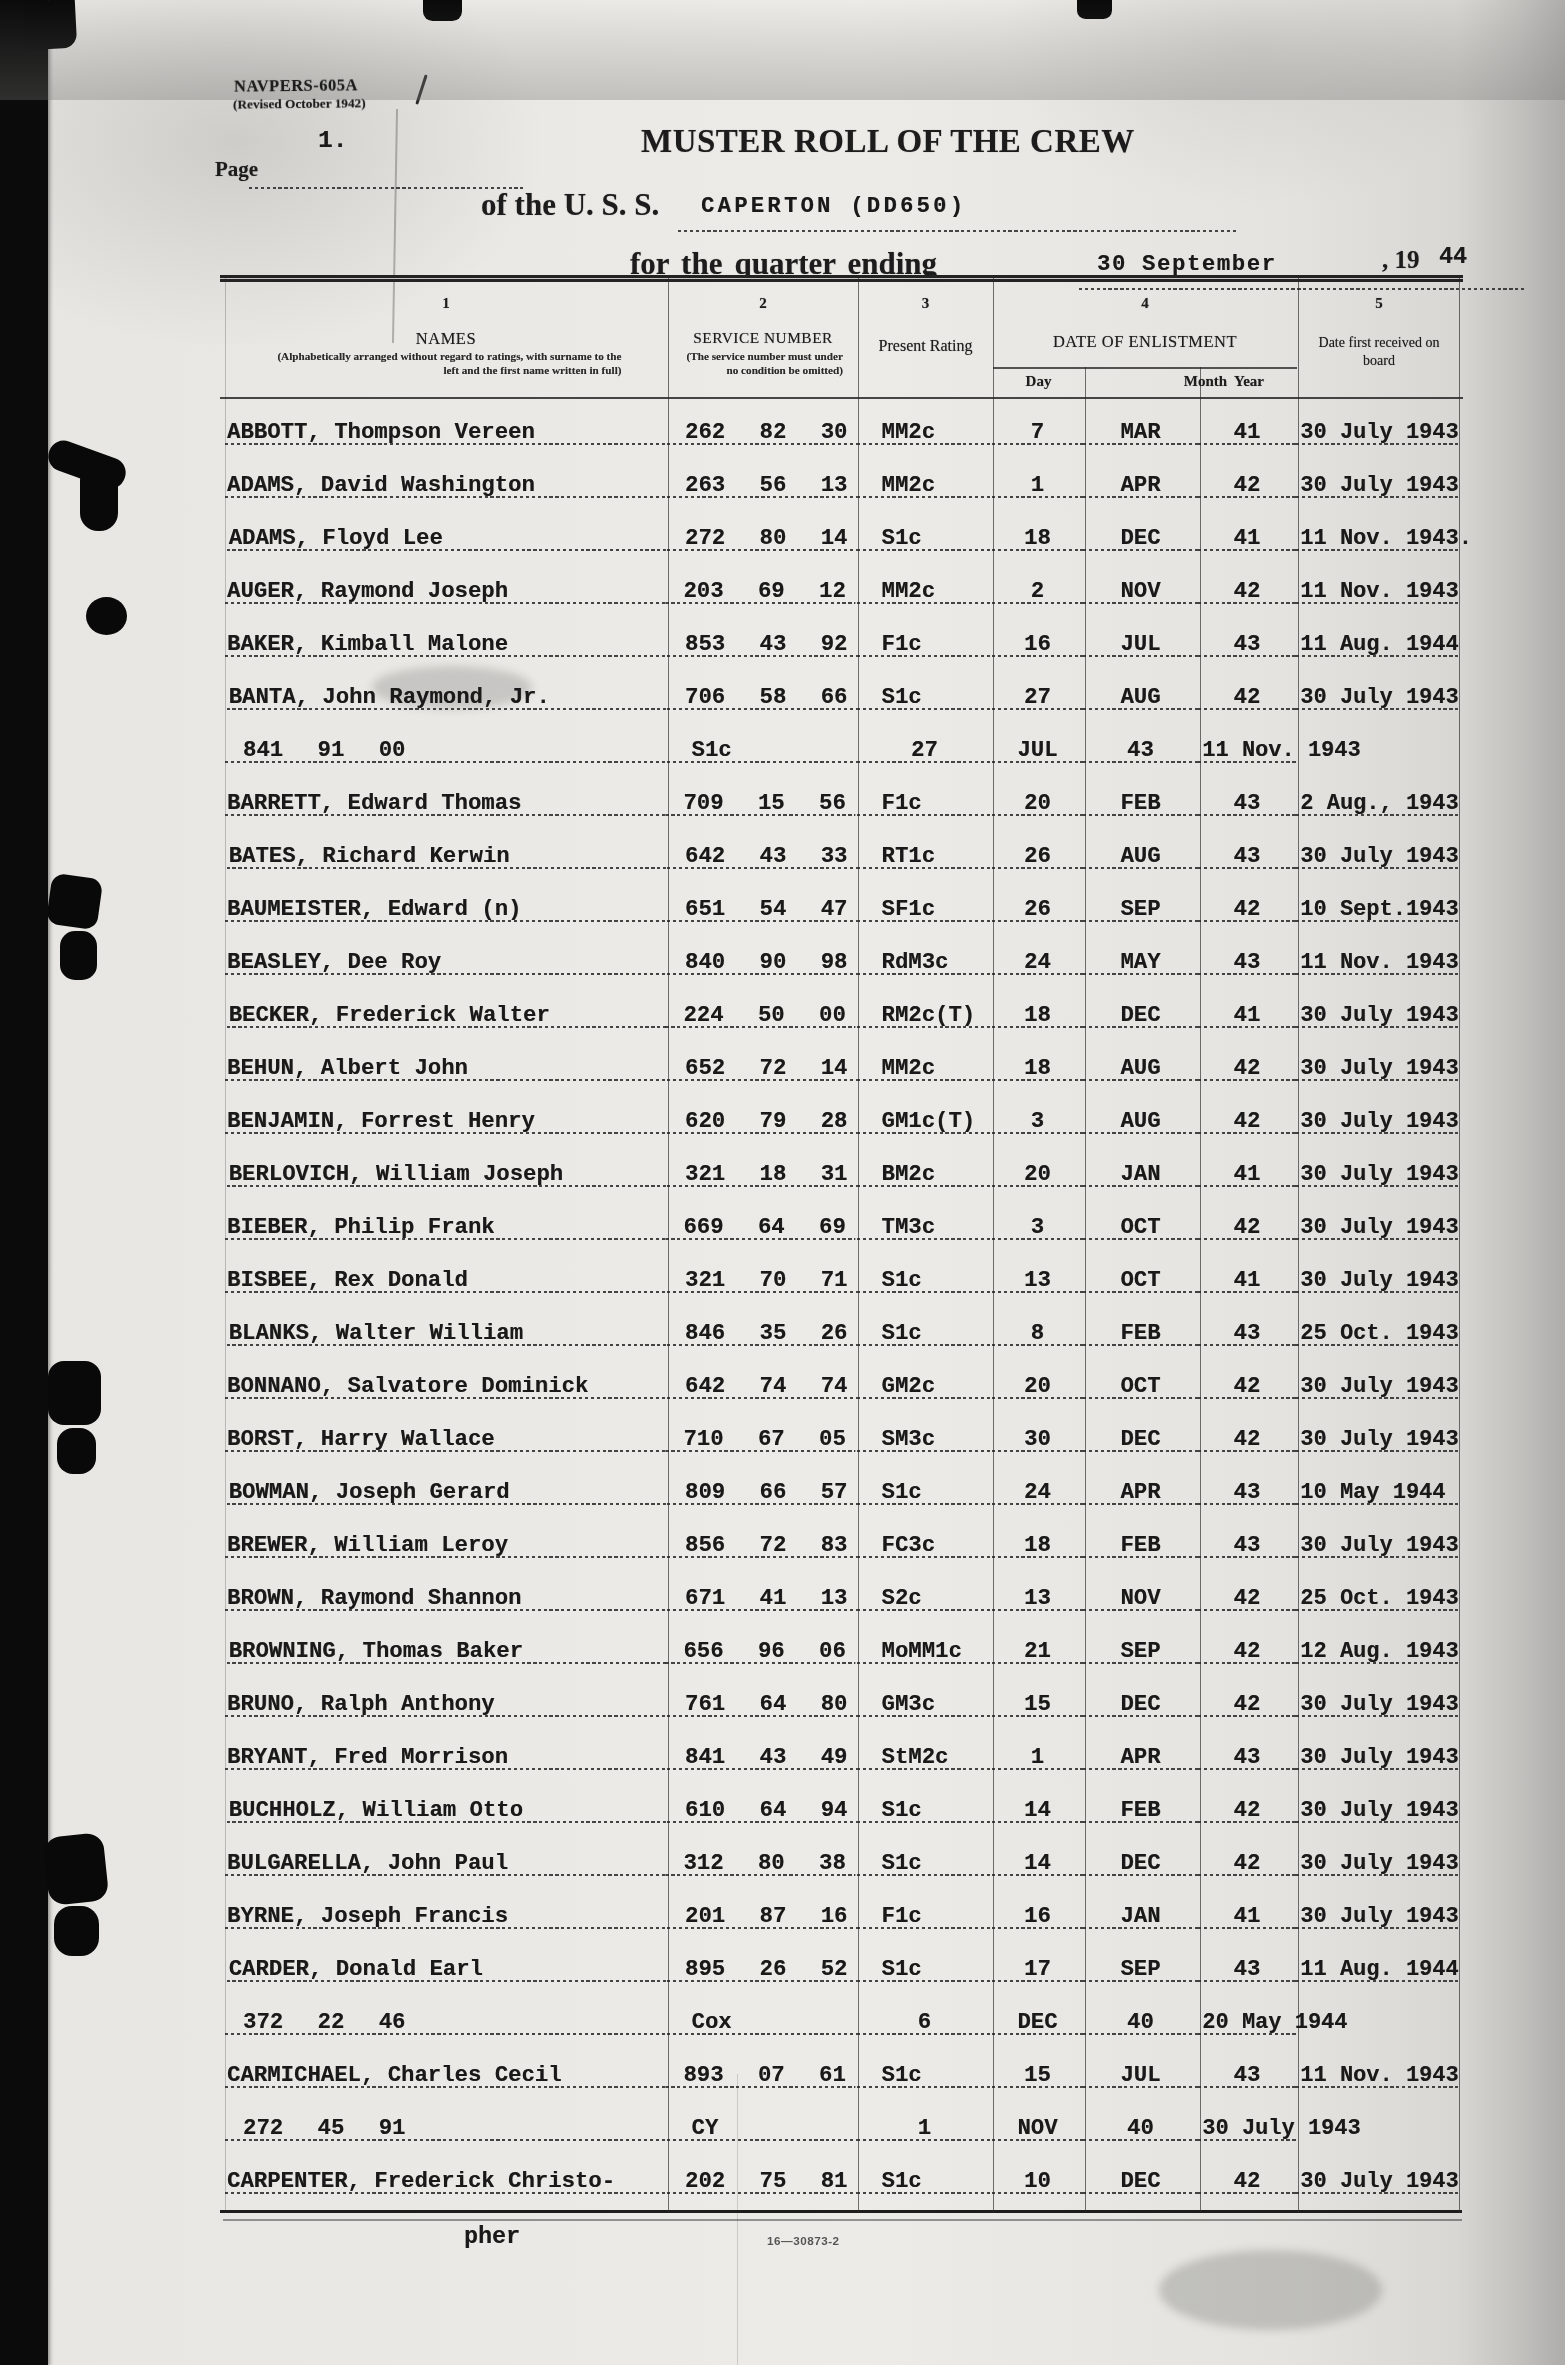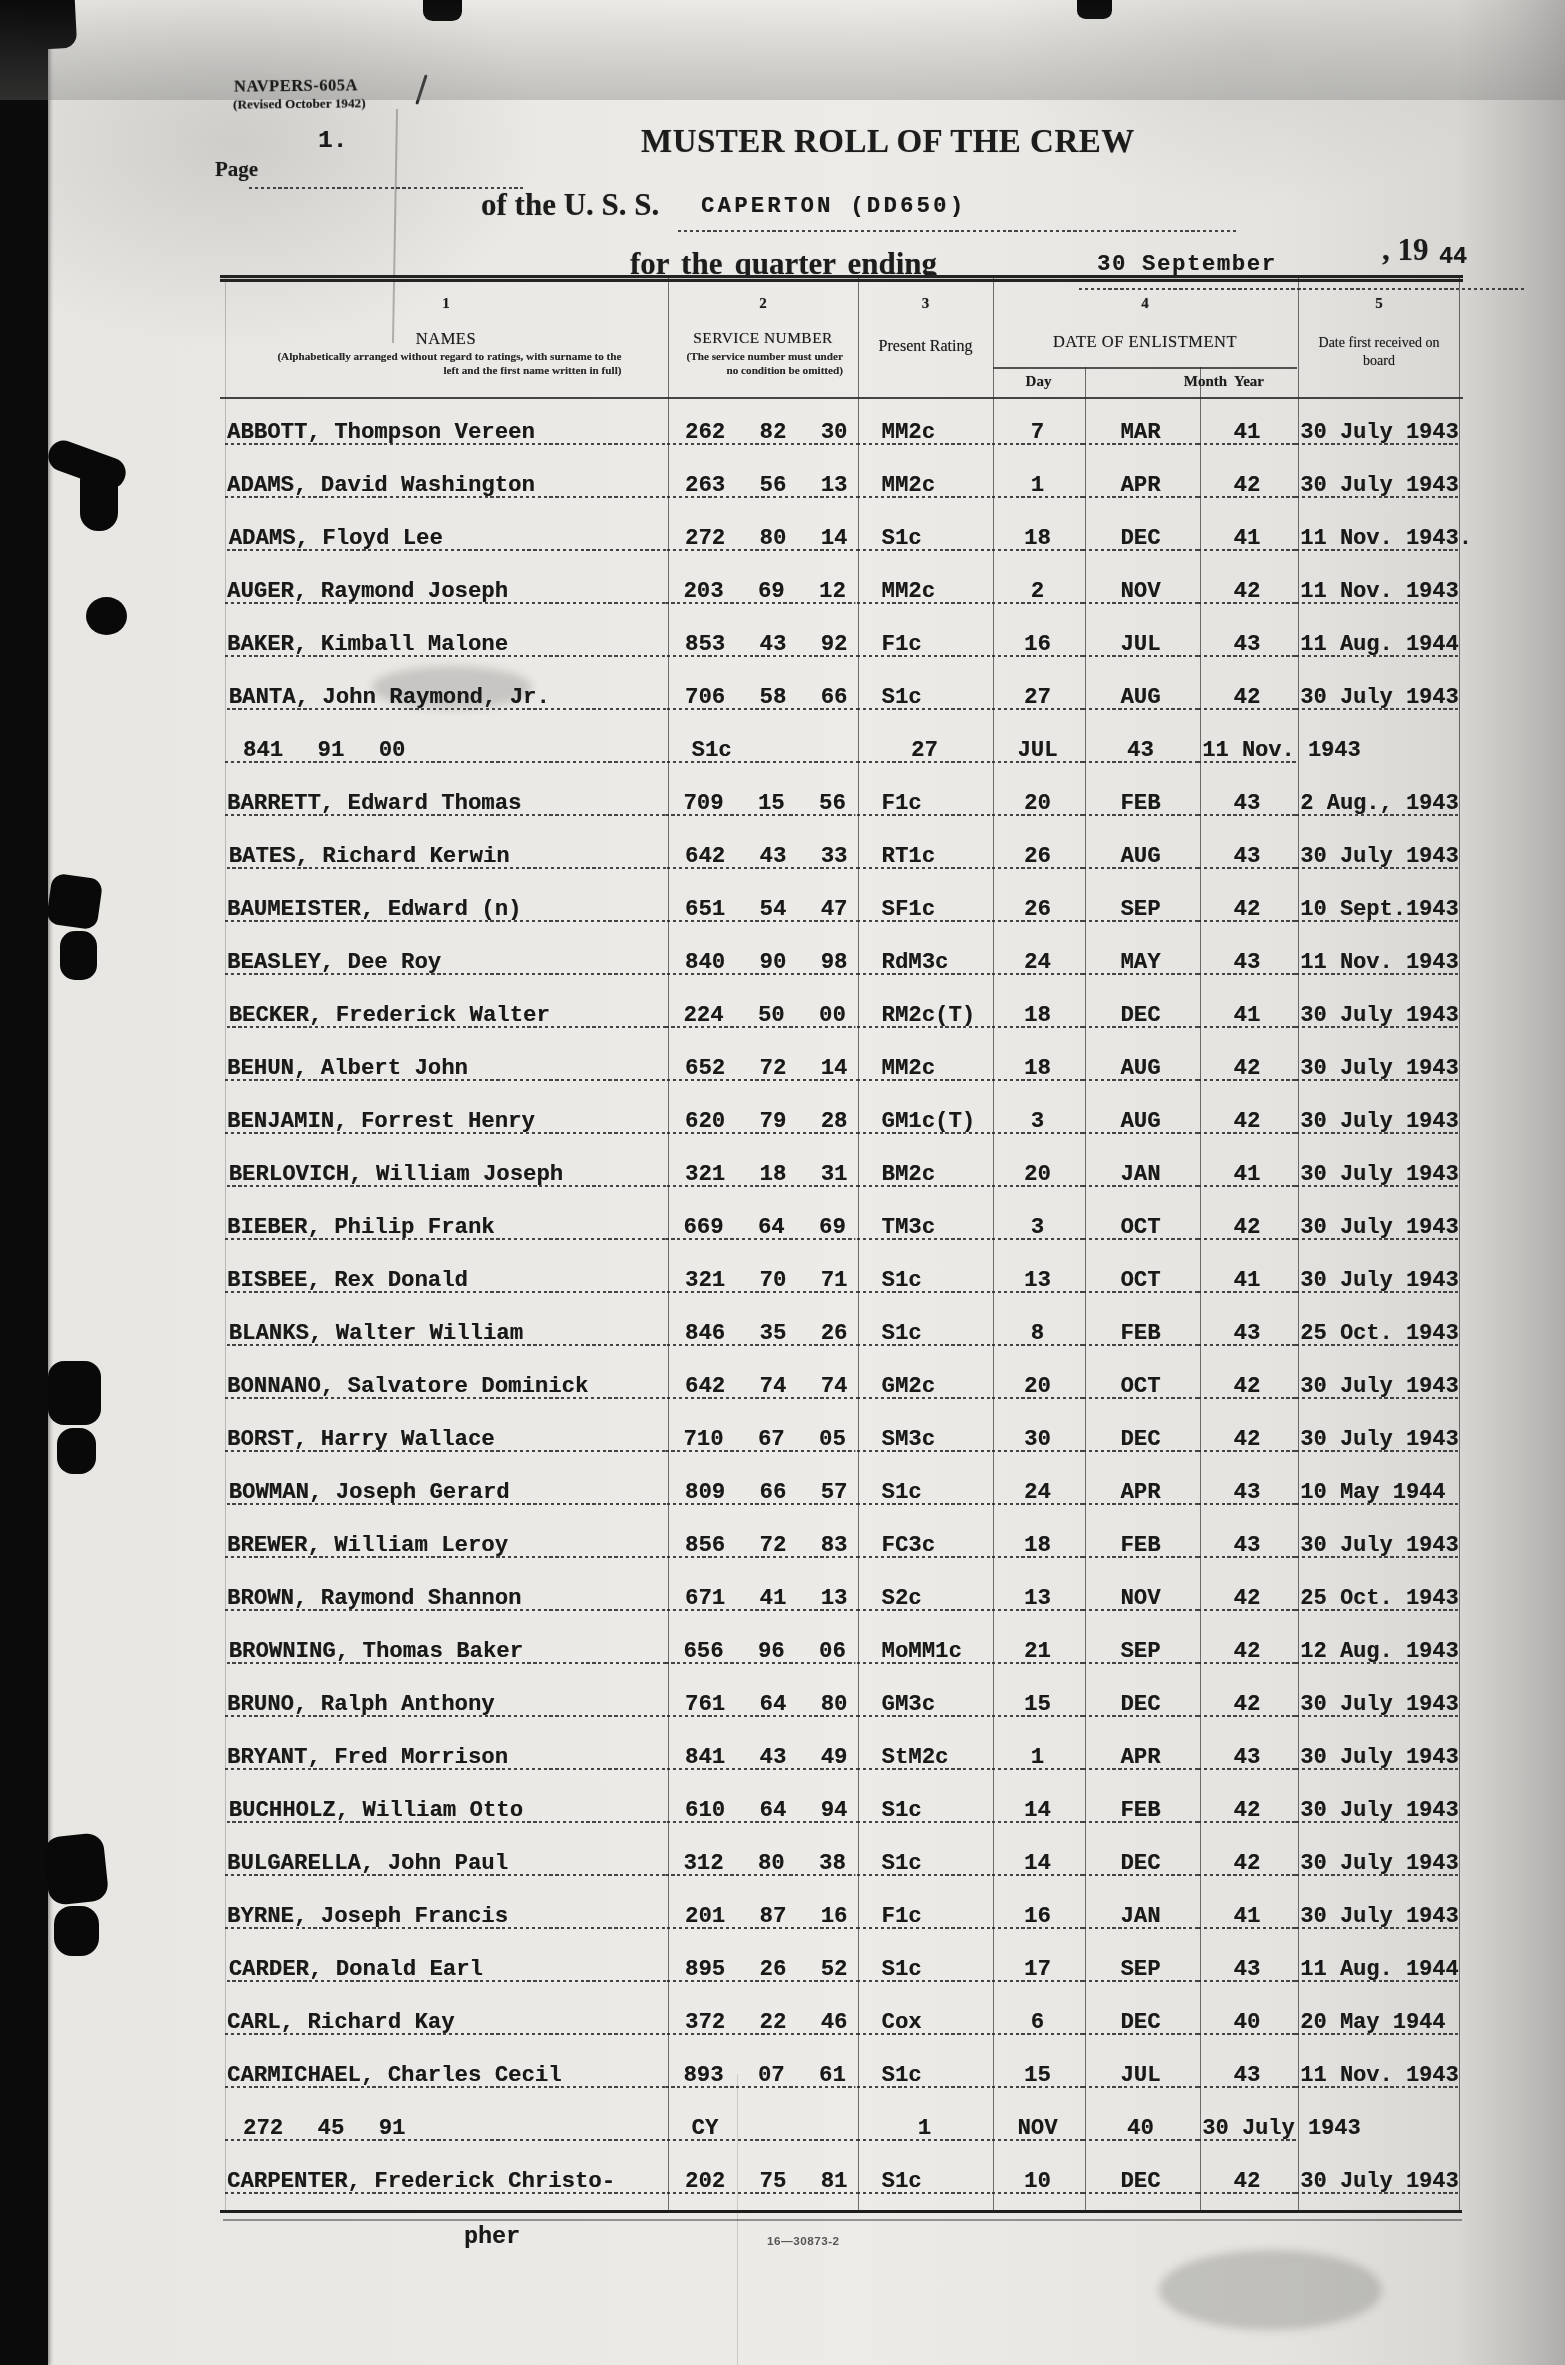--- a/index.html
+++ b/index.html
@@ -97,21 +97,21 @@
 
   <div class="printed" style="left:641px;top:123px;font-size:33px;letter-spacing:0.5px;">MUSTER ROLL OF THE CREW</div>
 
   <div class="printed" style="left:481px;top:187px;font-size:31px;">of the U. S. S.</div>
   <div class="dotline" style="left:678px;top:230px;width:559px;"></div>
   <div class="typed" style="left:701px;top:193px;font-size:22.3px;letter-spacing:3.2px;">CAPERTON (DD650)</div>
 
   <div class="printed" style="left:630px;top:246px;font-size:31px;word-spacing:4.3px;">for the quarter ending</div>
   <div class="dotline" style="left:1079px;top:288px;width:332px;"></div>
   <div class="typed" style="left:1097px;top:251px;font-size:22.3px;letter-spacing:1.6px;">30 September</div>
-  <div class="printed" style="left:1382px;top:232px;font-size:31px;">, 19</div>
+  <div class="printed" style="left:1382px;top:246px;font-size:25px;">, 19</div>
   <div class="typed" style="left:1439px;top:244px;font-size:23.4px;">44</div>
   <div class="dotline" style="left:1415px;top:288px;width:111px;"></div>
 
   <div class="rule rule-top"></div>
   <div class="rule rule-header"></div>
   <div class="rule rule-sub4"></div>
   <div class="rule rule-bottom"></div>
   <div class="rule rule-bottom2"></div>
 
   <div class="vline faint" style="left:225px;"></div>
@@ -443,21 +443,20 @@
       <div class="cell c-name">CARDER, Donald Earl</div>
       <div class="cell c-service">895 26 52</div>
       <div class="cell c-rating">S1c</div>
       <div class="cell c-day">17</div>
       <div class="cell c-month">SEP</div>
       <div class="cell c-year">43</div>
       <div class="cell c-received">11 Aug. 1944</div>
     </div>
 
     <div class="row">
-      <div class="cell c-name">CARL, Richard Kay</div>
       <div class="cell c-service">372 22 46</div>
       <div class="cell c-rating">Cox</div>
       <div class="cell c-day">6</div>
       <div class="cell c-month">DEC</div>
       <div class="cell c-year">40</div>
       <div class="cell c-received">20 May 1944</div>
     </div>
 
     <div class="row">
       <div class="cell c-name">CARMICHAEL, Charles Cecil</div>

